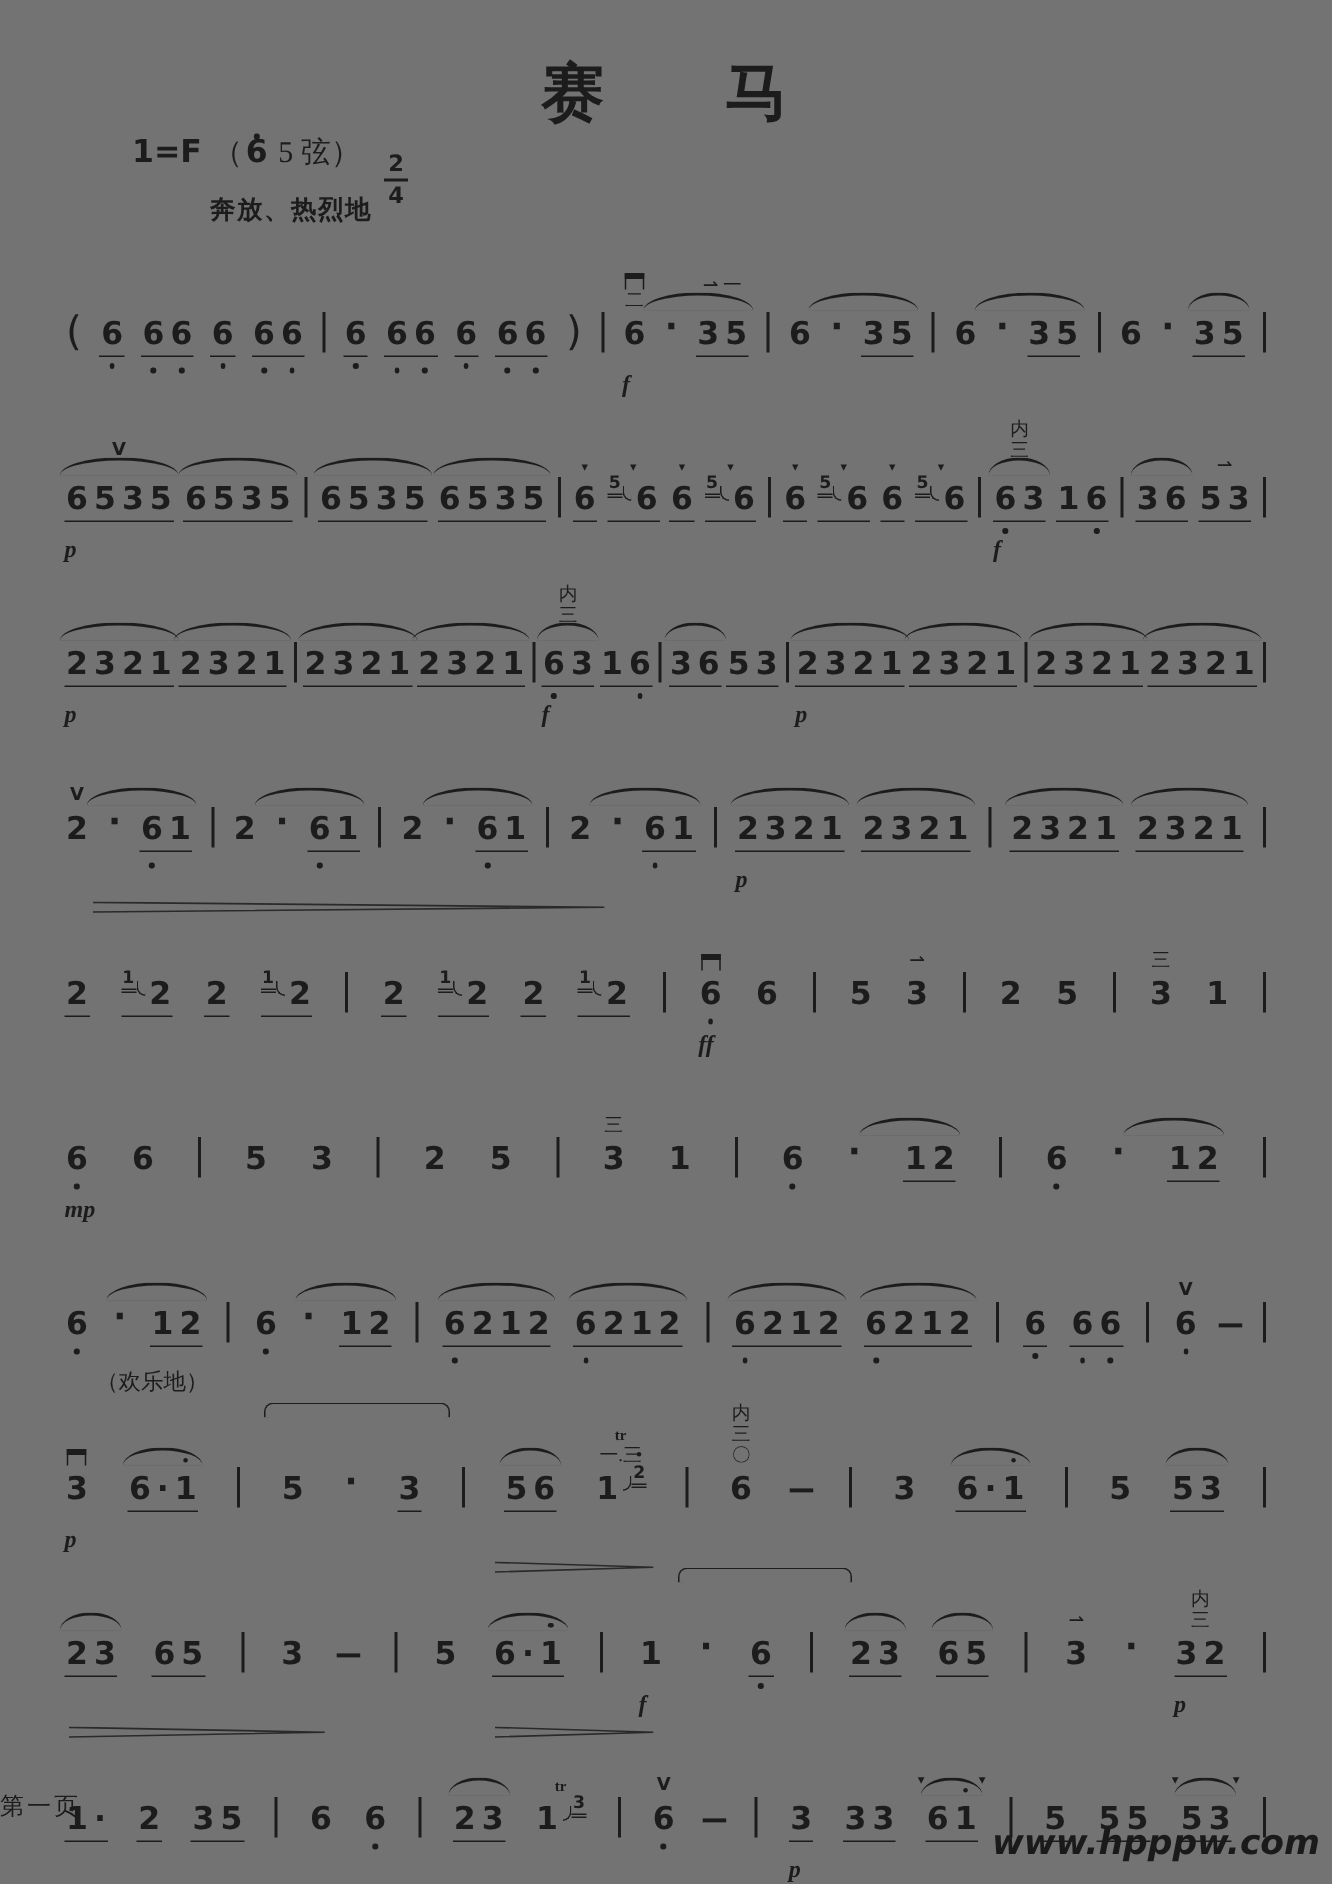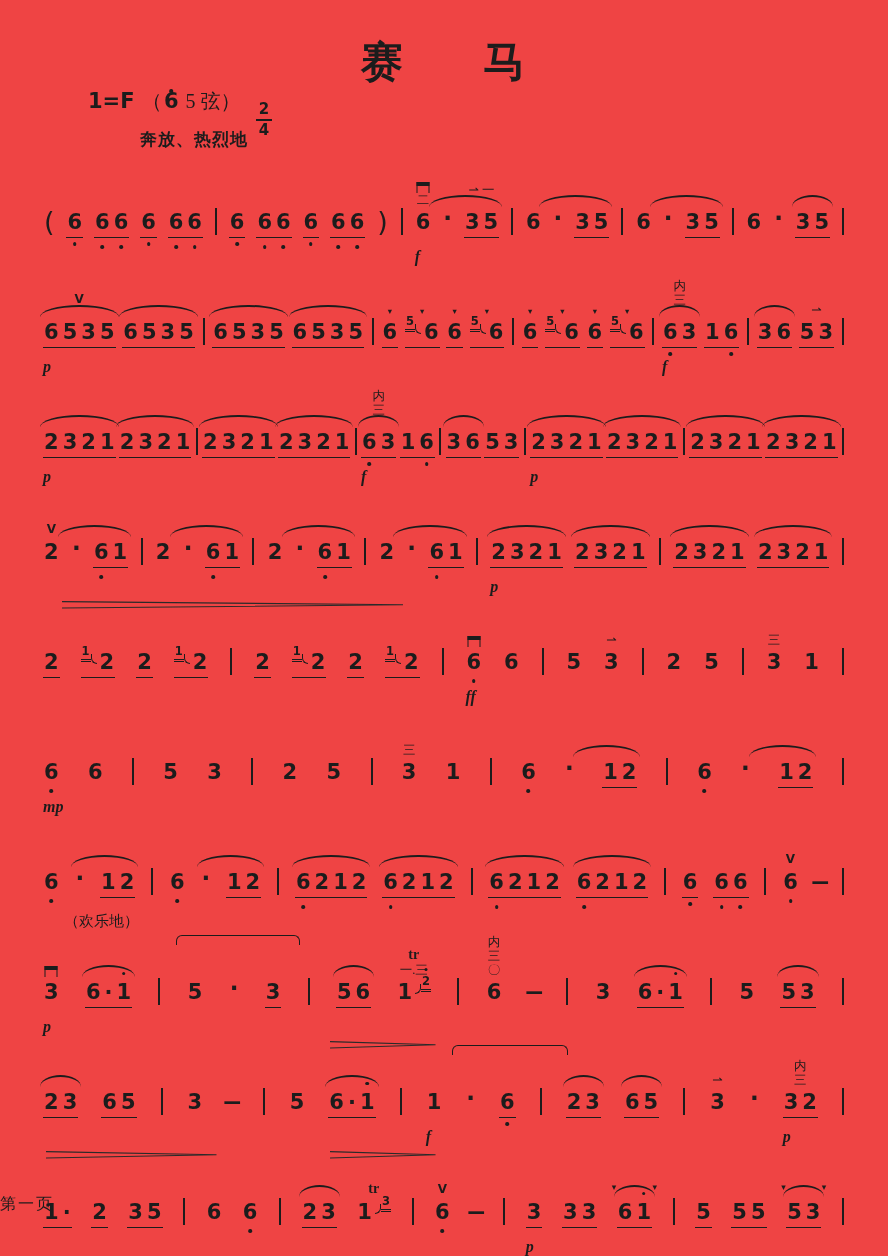--- a/index.html
+++ b/index.html
@@ -1,16 +1,16 @@
 <!DOCTYPE html>
 <html><head>
 <meta charset="utf-8">
 <style>
   html,body{margin:0;padding:0;background:#e8e8e8;}
-  #page{position:relative;width:888px;height:1256px;margin:0 auto;background:#ef4444;color:#1c1c1c;
+  #page{position:relative;width:888px;height:1256px;margin:0 auto;background:#737373;color:#1c1c1c;
         font-family:"DejaVu Sans",sans-serif;overflow:hidden;}
 
   
   .title{position:absolute;top:34px;left:0;width:100%;text-align:center;
          font-family:"Liberation Serif",serif;font-weight:bold;font-size:42px;word-spacing:66px;letter-spacing:2px;}
   .subtitle{position:absolute;top:104px;left:0;width:100%;text-align:center;
             font-family:"Liberation Serif",serif;font-size:18px;}
   .keysig{position:absolute;top:88px;left:88px;font-size:21px;font-weight:bold;white-space:nowrap;}
   .keysig .cjk{font-family:"Liberation Serif",serif;font-weight:normal;font-size:20px;}
   .timesig{display:inline-flex;flex-direction:column;align-items:center;font-size:15px;line-height:1;
@@ -53,21 +53,21 @@
   .slur.sdot::before{content:"▾";left:-2px;}
   .slur.sdot::after{content:"▾";right:-2px;}
 
   
   .marks{position:absolute;bottom:calc(100% + 3px);left:50%;transform:translateX(-50%);
          display:flex;flex-direction:column;align-items:center;font-weight:normal;
          font-size:12.5px;line-height:1.12;font-family:"Liberation Serif",serif;white-space:nowrap;}
   .marks.up{bottom:calc(100% + 13px);}
   .marks .bow{font-family:"DejaVu Sans",sans-serif;font-weight:bold;font-size:12px;}
   .marks .stac{font-size:8.5px;}
-  .marks .trm{font-weight:bold;font-size:14px;}
+  .marks .trm{font-weight:bold;font-size:10px;}
   .db{display:inline-block;width:11px;height:7px;border:1.6px solid #1c1c1c;
       border-top-width:4.2px;border-bottom:none;}
 
   
   .dyn{position:absolute;top:calc(100% + 15px);left:1px;
        font-family:"Liberation Serif",serif;font-style:italic;font-weight:bold;font-size:16px;line-height:1;}
 
   
   .grace{display:inline-flex;align-items:flex-start;margin:0 1px;transform:translateY(-10px);
          font-size:11.5px;font-weight:bold;}
@@ -1353,13 +1353,14 @@
           </div>
           <div class="ul"></div>
           <div class="slur sdot"></div>
         </div>
         <div class="bar"></div>
       </div>
       <div class="line"></div>
     </div>
 
   <div class="pageno">第一页</div>
+  <div class="watermark">www.hpppw.com</div>
 </div>
 
 </body></html>

